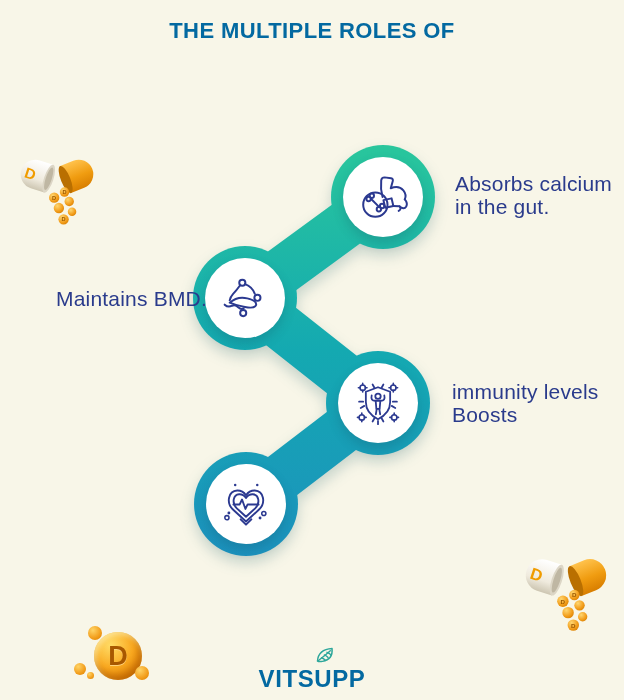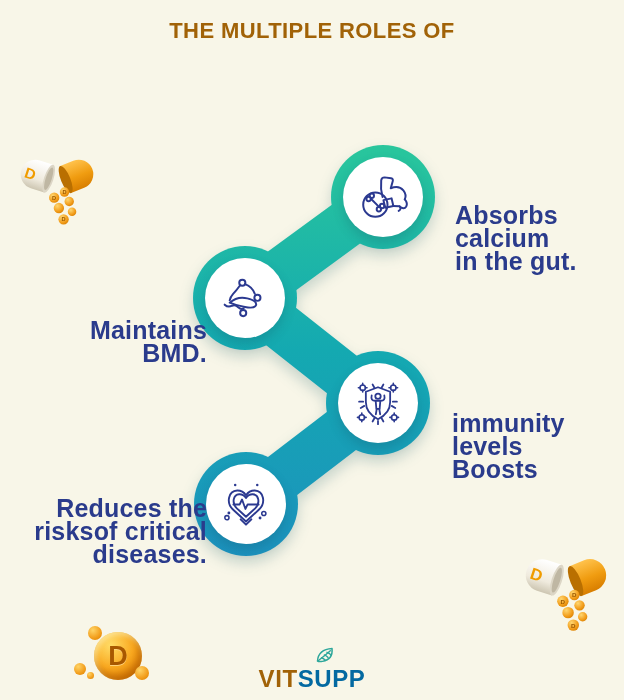--- a/index.html
+++ b/index.html
@@ -3,35 +3,35 @@
 <meta charset="utf-8">
 <style>
   html,body{margin:0;padding:0;background:#e8e6da;}
   .stage{
     position:relative;width:624px;height:700px;margin:0 auto;
     background:#F8F6E8;overflow:hidden;
     font-family:"Liberation Sans",sans-serif;
   }
   .title{
     position:absolute;top:17px;left:0;width:100%;text-align:center;
-    color:#a16207;font-weight:700;font-size:22px;line-height:27px;letter-spacing:.4px;
+    color:#0369a1;font-weight:700;font-size:22px;line-height:27px;letter-spacing:.4px;
   }
   .connector{
     position:absolute;left:0;top:0;
     filter:drop-shadow(0 7px 7px rgba(25,90,100,.22));
   }
   .node{
     position:absolute;width:80px;height:80px;border-radius:50%;background:#fff;
     box-shadow:0 6px 12px rgba(20,60,80,.20);
     display:flex;align-items:center;justify-content:center;
   }
   .node svg{display:block;}
   .label{
-    position:absolute;color:#2A3B8C;font-weight:700;
-    font-size:25px;line-height:23px;letter-spacing:.2px;margin-top:32px;
+    position:absolute;color:#2A3B8C;font-weight:400;
+    font-size:21px;line-height:23px;letter-spacing:.2px;
   }
   .label.right{text-align:right;padding-left:22px;}
   .decor{position:absolute;}
   .coin{
     position:absolute;left:94px;top:632px;width:48px;height:48px;border-radius:50%;
     background:radial-gradient(circle at 35% 28%, #FFDC66 0%, #F9A81F 48%, #E07E00 82%, #C86A00 100%);
     box-shadow:inset -3px -5px 7px rgba(150,70,0,.45), inset 2px 3px 5px rgba(255,235,160,.85);
     display:flex;align-items:center;justify-content:center;
   }
   .coin-letter{
@@ -41,21 +41,21 @@
   .bubble{
     position:absolute;border-radius:50%;
     background:radial-gradient(circle at 35% 30%, #FFD466 0%, #F29D1B 60%, #D87E00 100%);
   }
   .logo{
     position:absolute;left:50%;top:643px;transform:translateX(-50%);
     display:flex;flex-direction:column;align-items:center;
   }
   .logo .leaf{margin-left:26px;margin-bottom:-2px;}
   .logo-text{font-size:24px;font-weight:700;letter-spacing:.6px;line-height:26px;}
-  .logo-text .vit{color:#a16207;}
+  .logo-text .vit{color:#0369a1;}
   .logo-text .supp{color:#0369a1;}
 </style>
 </head>
 <body>
 
 <div class="stage">
 
   <svg width="0" height="0" style="position:absolute" aria-hidden="true">
     <defs>
       <linearGradient id="gWhiteCap" x1="0" y1="0" x2="0" y2="1">
@@ -189,25 +189,20 @@
 
   <div class="label right" style="left:0;width:185px;top:287px">
     <div>Maintains BMD.</div>
   </div>
 
   <div class="label" style="left:452px;top:380px">
     <div>immunity levels</div>
     <div>Boosts</div>
   </div>
 
-  <div class="label right" style="left:0;width:185px;top:465px">
-    <div>Reduces the</div>
-    <div>risksof critical</div>
-    <div>diseases.</div>
-  </div>
 
   <svg class="decor" style="left:10px;top:146px" width="94" height="94" viewBox="0 0 100 100">
     <use href="#capsule-def"></use>
   </svg>
 
   <svg class="decor" style="left:514px;top:544px" width="104" height="104" viewBox="0 0 100 100">
     <use href="#capsule-def"></use>
   </svg>
 
   <div class="coin">

